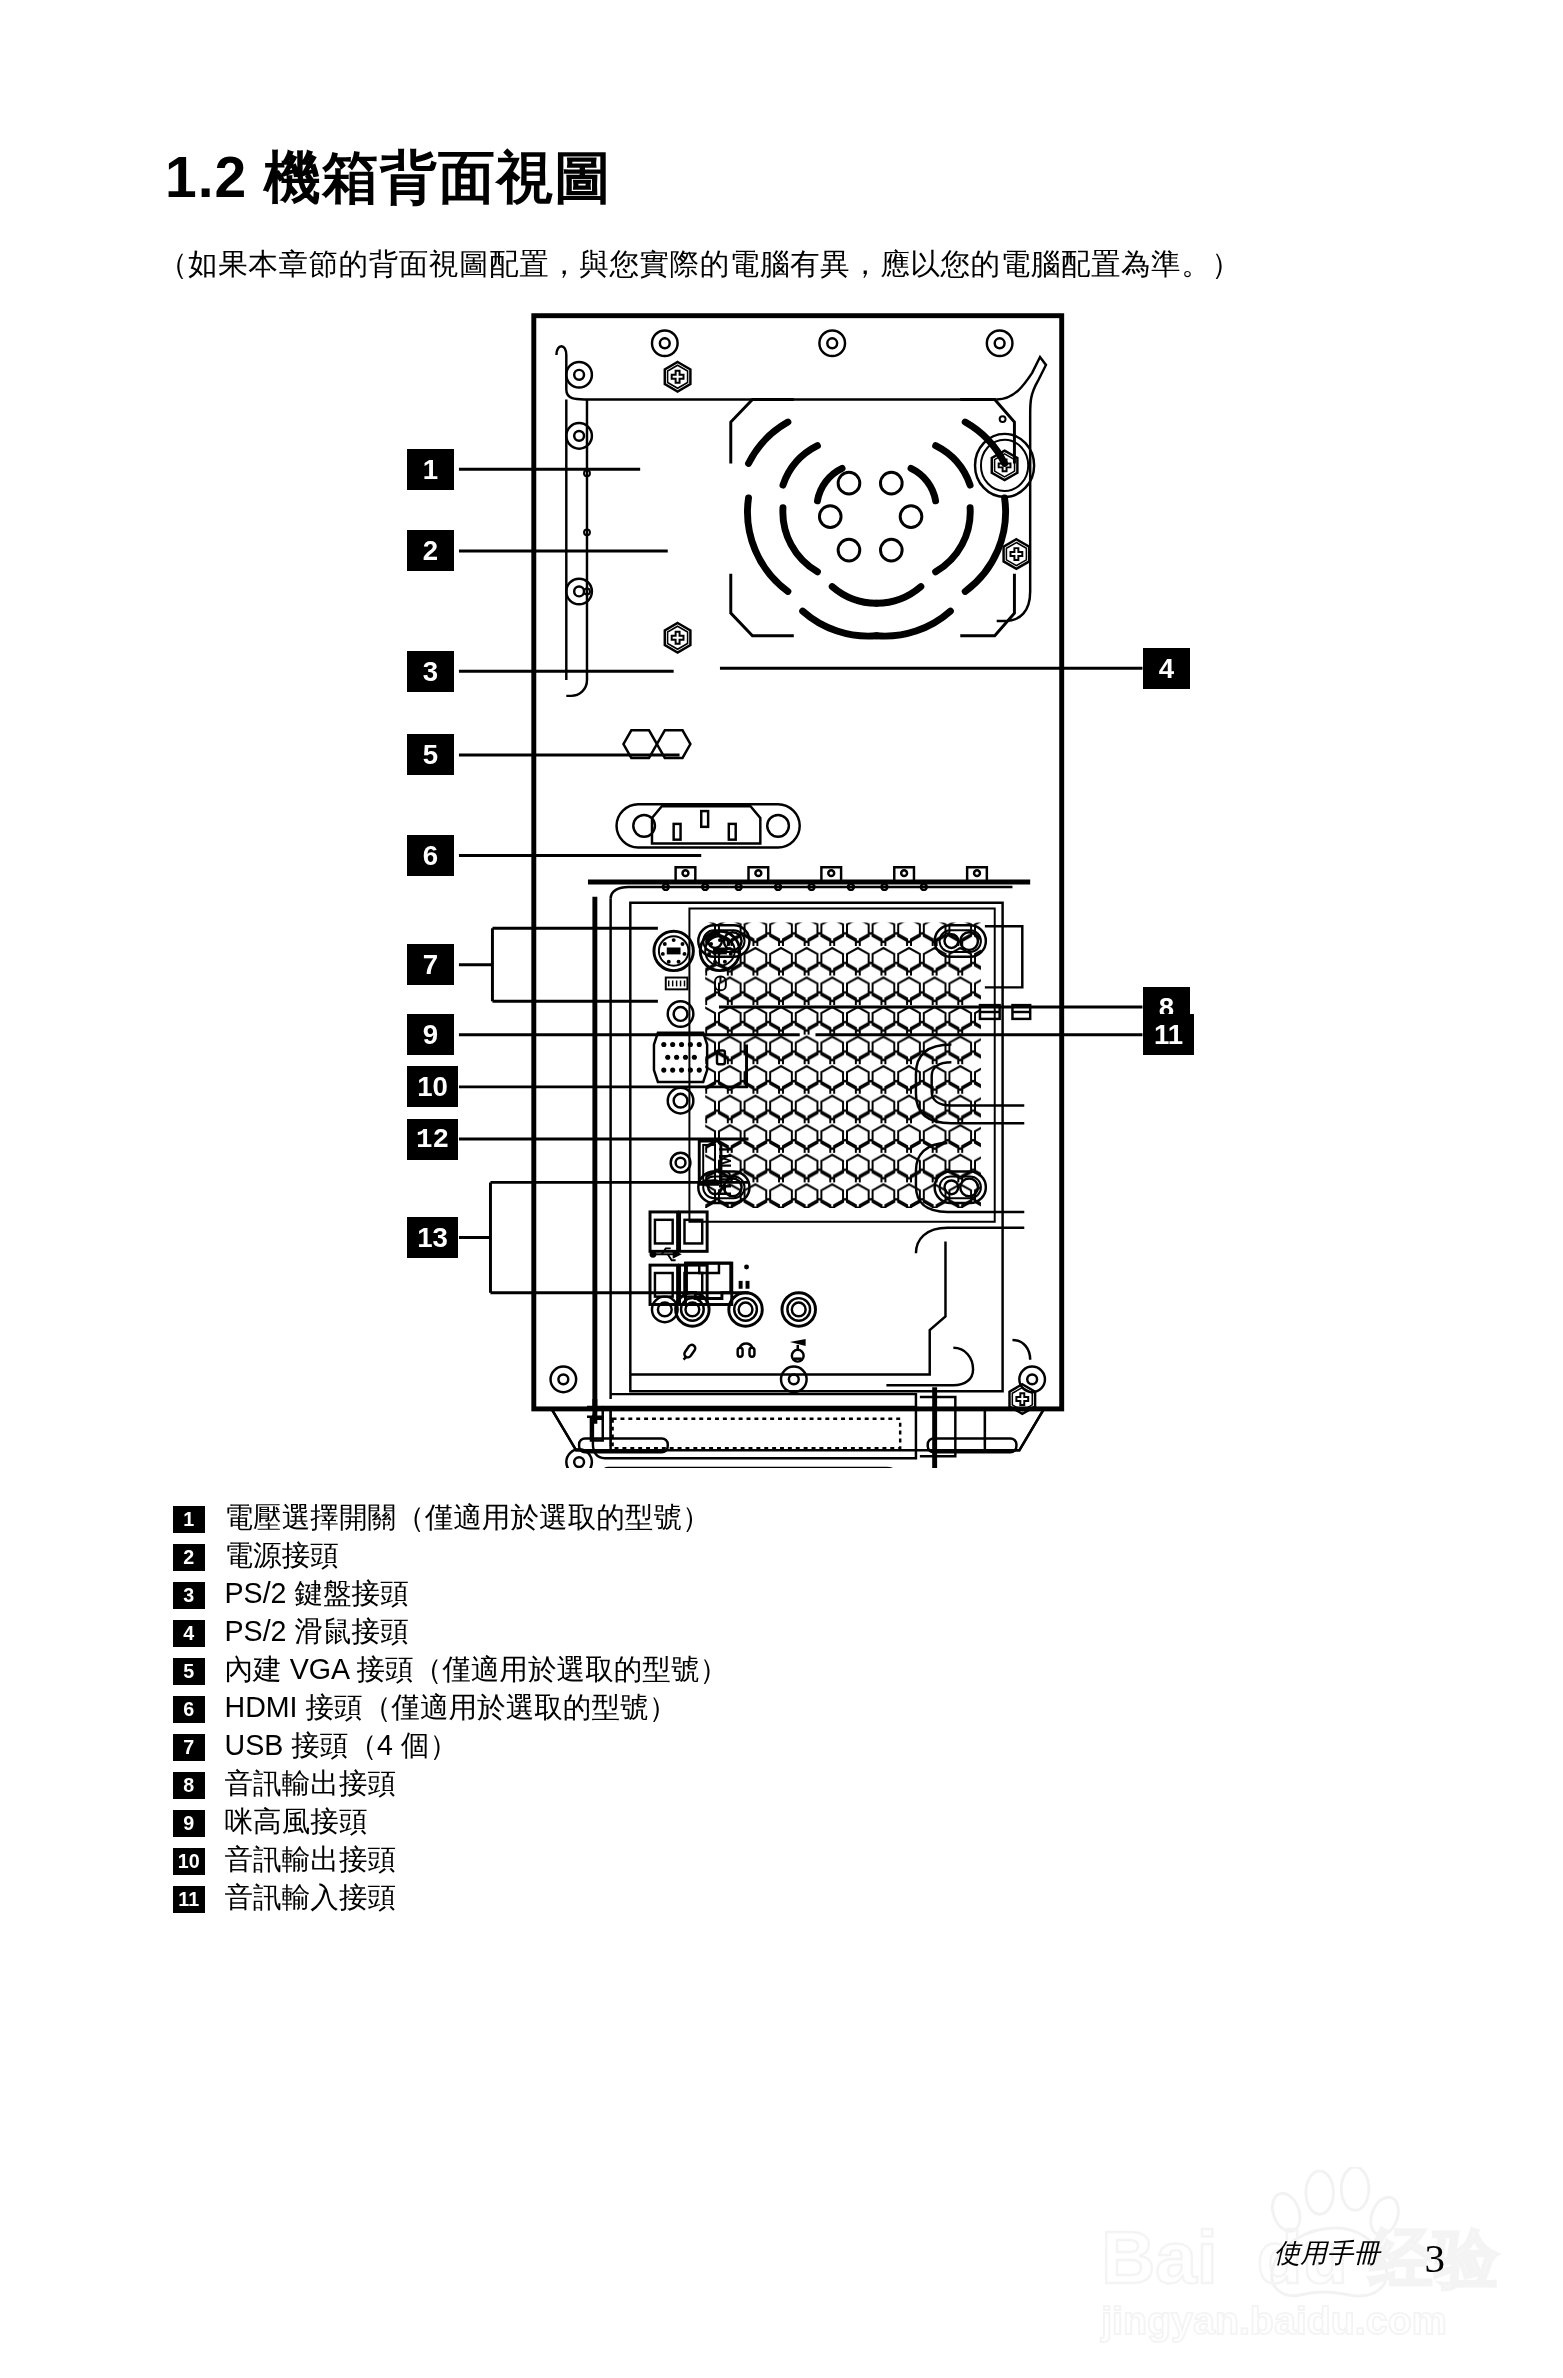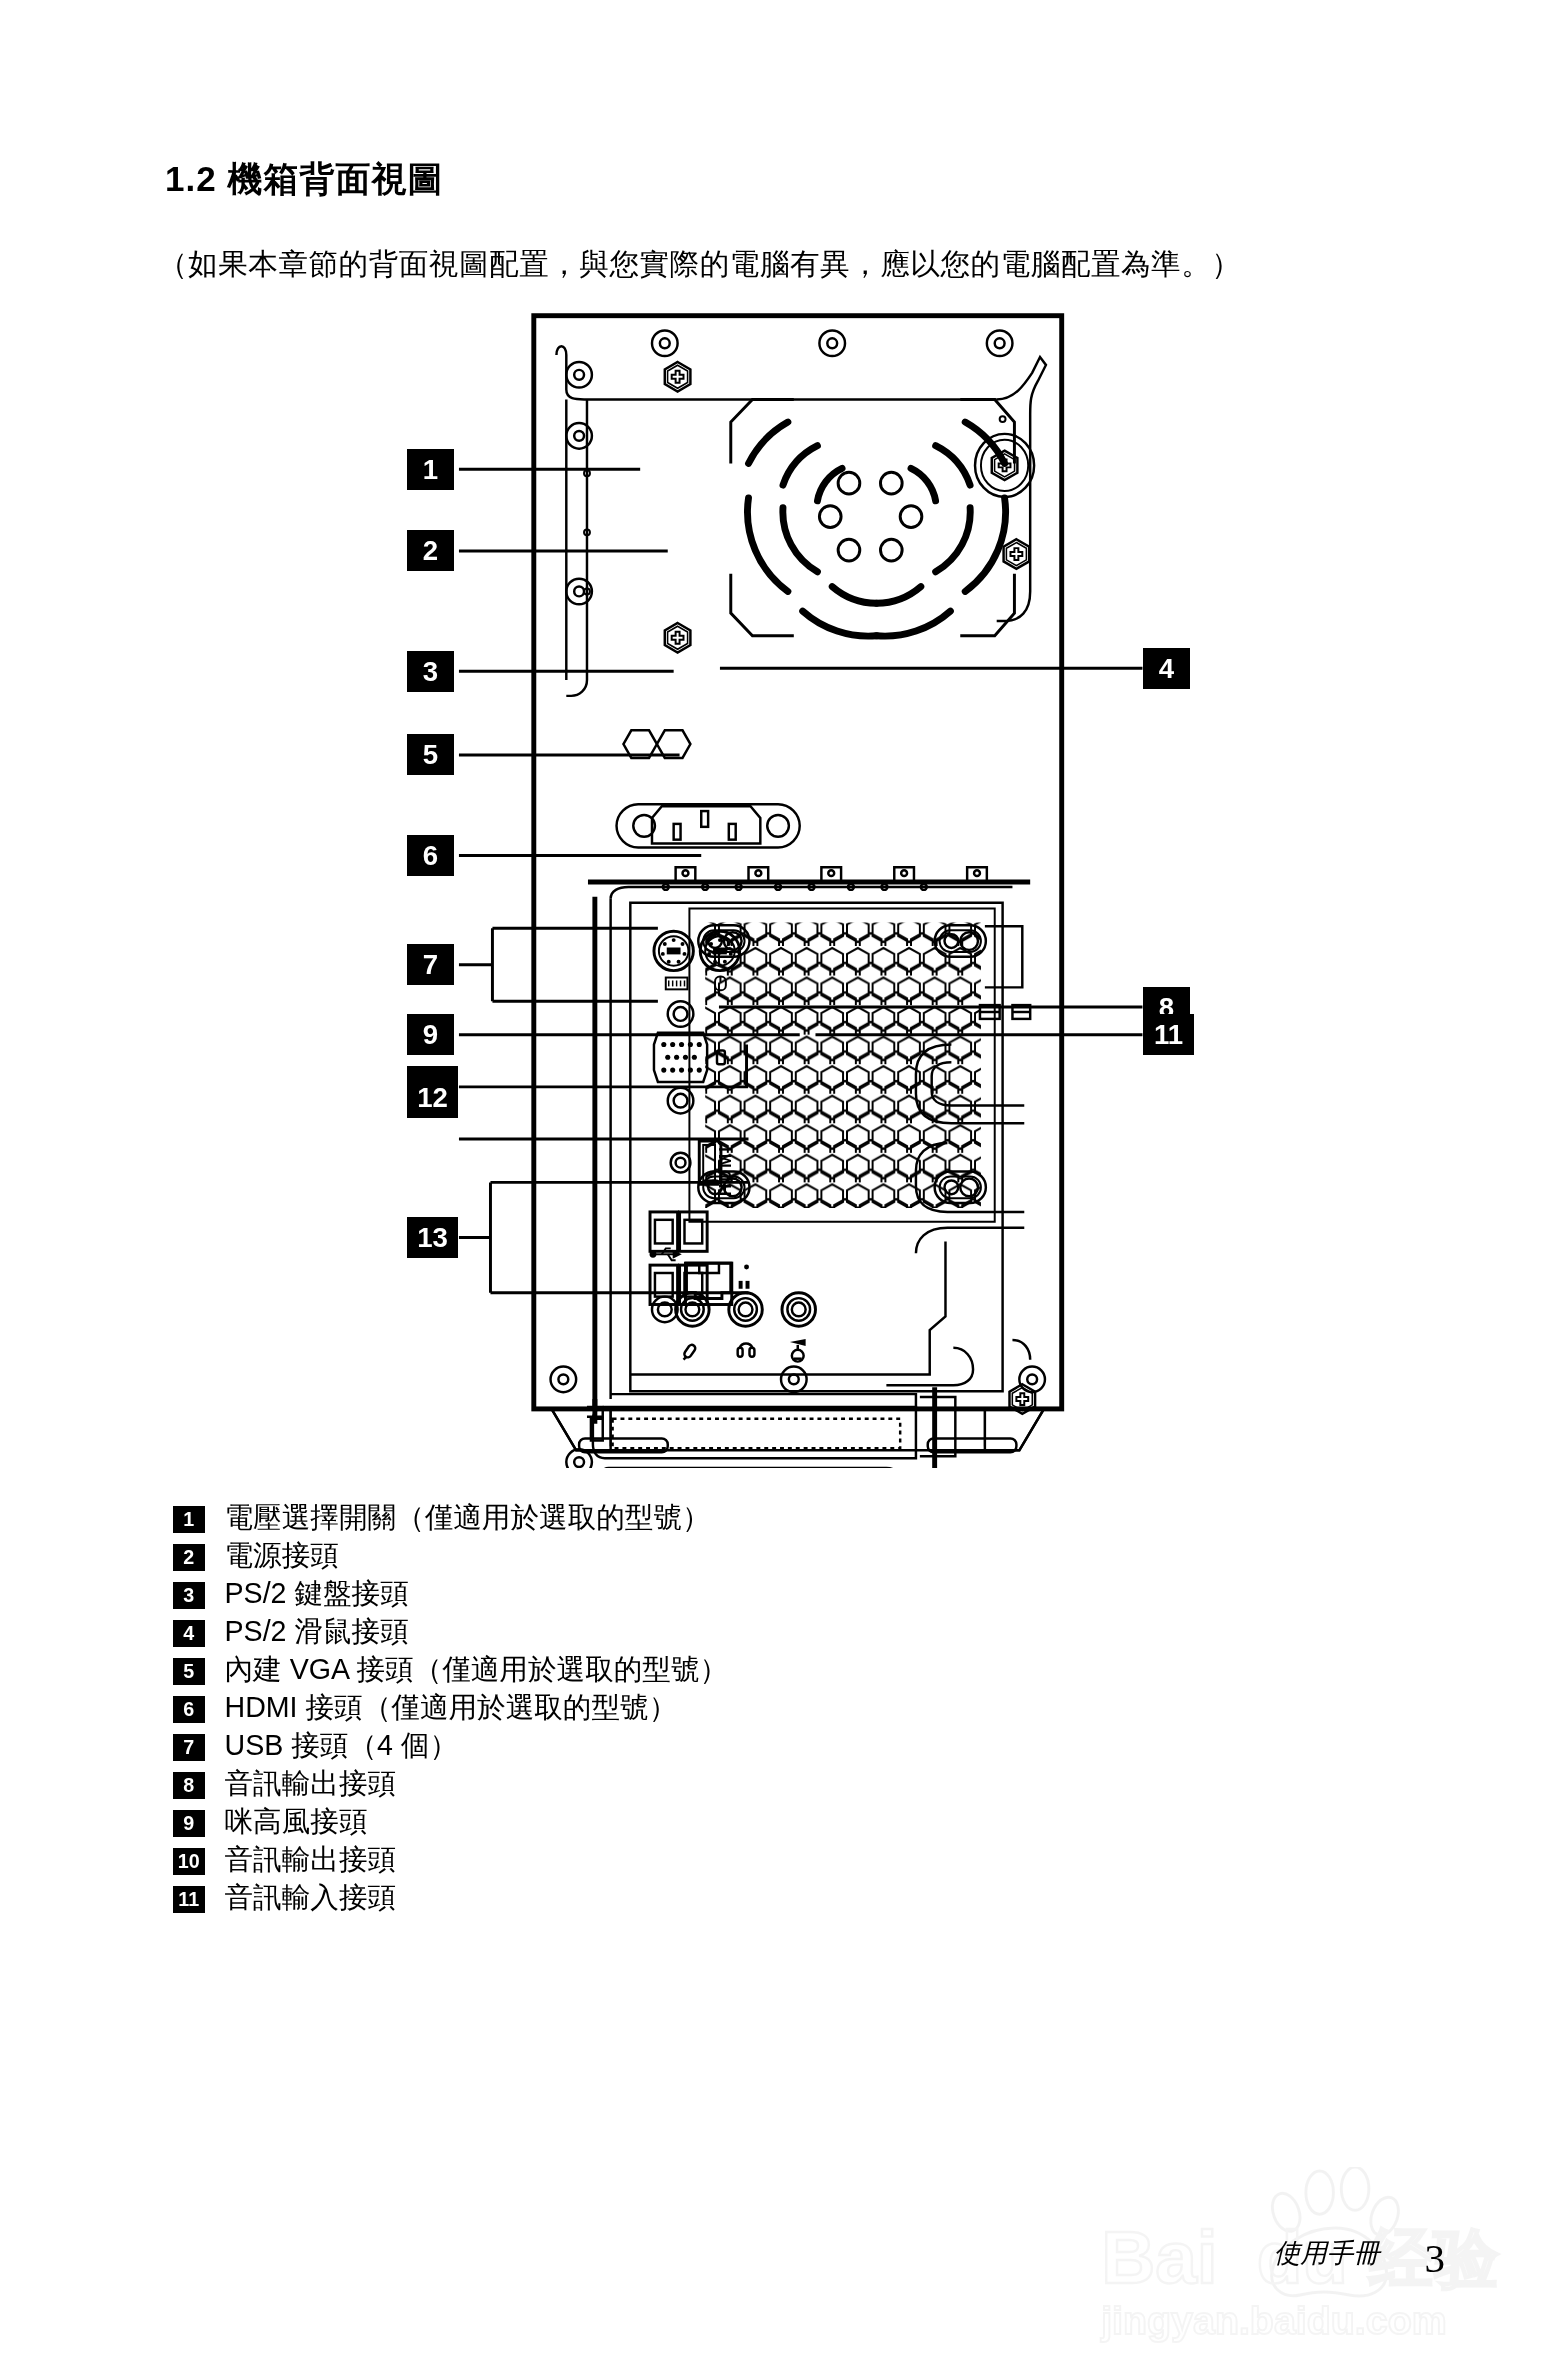--- a/index.html
+++ b/index.html
@@ -5,22 +5,22 @@
   html,body{margin:0;padding:0;background:#fff;}
   body{
     width:1563px;height:2379px;position:relative;overflow:hidden;
     font-family:"Liberation Sans","DejaVu Sans",sans-serif;
     color:#000;
   }
   .page{position:absolute;inset:0;}
 
   
   #section-title{
-    position:absolute;left:165px;top:156px;
-    font-size:35px;font-weight:bold;letter-spacing:1px;
+    position:absolute;left:165px;top:140px;
+    font-size:57px;font-weight:bold;letter-spacing:1px;
     white-space:nowrap;
   }
   #section-note{
     position:absolute;left:158px;top:244px;
     font-size:29.6px;white-space:nowrap;letter-spacing:0.5px;
   }
 
   
   #diagram{position:absolute;left:0;top:296px;width:1563px;height:1172px;}
   #diagram svg{display:block;width:1563px;height:1172px;}
@@ -449,21 +449,21 @@
     <div class="callout" style="left:407px;top:234px;">2</div>
     <div class="callout" style="left:407px;top:355px;">3</div>
     <div class="callout" style="left:1143px;top:352px;">4</div>
     <div class="callout" style="left:407px;top:438px;">5</div>
     <div class="callout" style="left:407px;top:539px;">6</div>
     <div class="callout" style="left:407px;top:648px;">7</div>
     <div class="callout" style="left:1143px;top:691px;">8</div>
     <div class="callout" style="left:407px;top:718px;">9</div>
     <div class="callout wide" style="left:407px;top:770px;">10</div>
     <div class="callout wide" style="left:1143px;top:718px;">11</div>
-    <div class="callout wide" style="left:407px;top:781px;">12</div>
+    <div class="callout wide" style="left:407px;top:823px;font-family:Liberation Mono, monospace;">12</div>
     <div class="callout wide" style="left:407px;top:921px;text-align:center;">13</div>
   </div>
 
   <div id="legend">
     <div class="legend-row">
       <div class="legend-badge">1</div>
       <div class="legend-text">電壓選擇開關（僅適用於選取的型號）</div>
     </div>
     <div class="legend-row">
       <div class="legend-badge">2</div>

